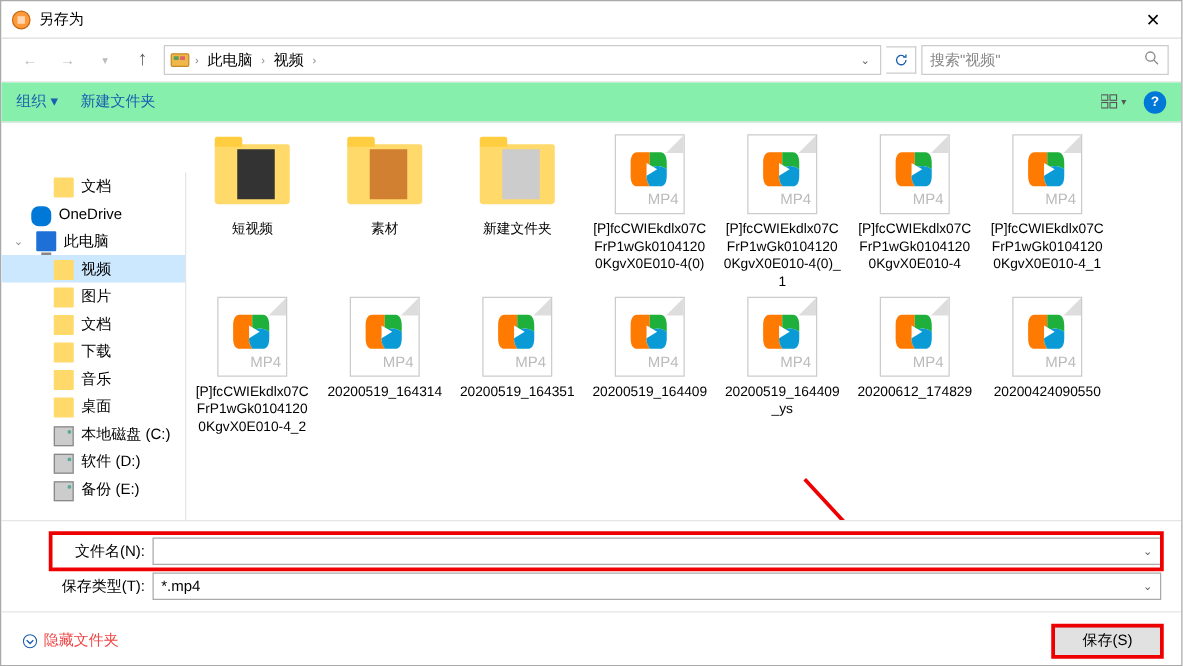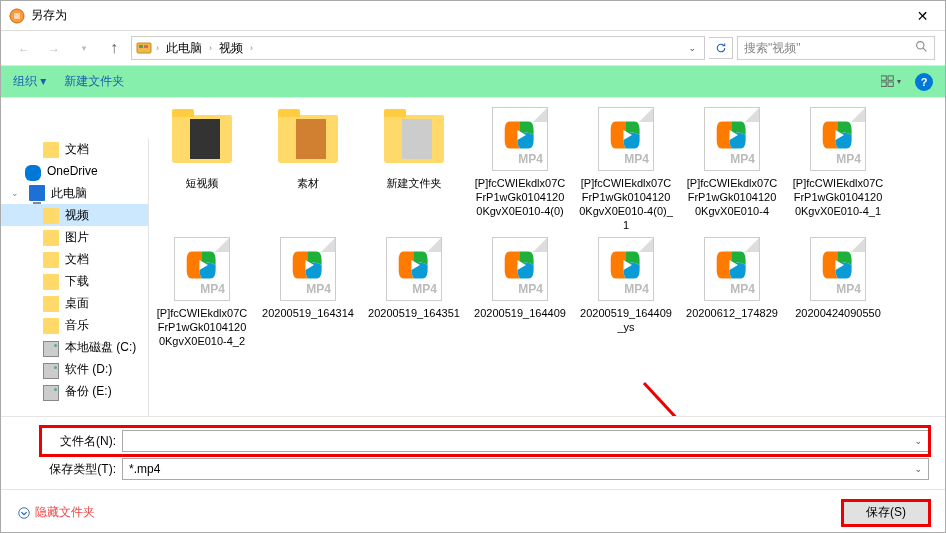--- a/index.html
+++ b/index.html
@@ -44,21 +44,21 @@
 .file-name { line-height: 14px; word-break: break-all; padding: 0 2px; }
 
 .folder-shape { width: 60px; height: 48px; background: #ffd96a; border-radius: 2px 2px 3px 3px; position: relative; }
 .folder-shape::before { content:''; position:absolute; top:-6px; left:0; width:22px; height:8px; background:#ffcd3f; border-radius:2px 2px 0 0; }
 .folder-inner { position:absolute; top:4px; left:18px; width:30px; height:40px; background:#333; }
 .folder-inner.orange { background:#d08030; }
 .folder-inner.gray { background:#ccc; }
 
 .page-doc { width: 56px; height: 64px; background: #fff; border: 1px solid #ccc; position: relative; }
 .page-doc .corner { position:absolute; top:0; right:0; width:14px; height:14px; background: linear-gradient(135deg, transparent 48%, #ddd 52%); }
-.page-doc .ext { position:absolute; bottom:4px; right:4px; color:#bbb; font-size:12px; font-weight:bold; }
+.page-doc .ext { position:absolute; bottom:4px; right:4px; color:#bbb; font-size:12px; font-weight:normal; }
 .page-doc .play { position:absolute; top:10px; left:50%; transform:translateX(-50%); width:36px; height:34px; }
 
 .footer-fields { border-top: 1px solid #e5e5e5; padding: 10px 16px 6px 40px; }
 .field-row { display: flex; align-items: center; height: 28px; gap: 6px; }
 .field-row label { width: 75px; text-align: right; }
 .field-row .combo { flex: 1; height: 22px; border: 1px solid #aaa; display: flex; align-items: center; padding: 0 6px; background: #fff; }
 .field-row .combo input { border: none; outline: none; flex: 1; font-size: 12px; }
 .field-row .combo .drop { color: #555; font-size: 9px; }
 .highlight-red { outline: 3px solid #e00; outline-offset: -1px; }
 
@@ -169,25 +169,25 @@
       <div class="sidebar-item indent">
         <span class="si-icon icon-folder-sm"></span>
         <span>文档</span>
       </div>
       <div class="sidebar-item indent">
         <span class="si-icon icon-folder-sm"></span>
         <span>下载</span>
       </div>
       <div class="sidebar-item indent">
         <span class="si-icon icon-folder-sm"></span>
+        <span>音乐</span>
+      </div>
+      <div class="sidebar-item indent">
+        <span class="si-icon icon-folder-sm"></span>
         <span>桌面</span>
-      </div>
-      <div class="sidebar-item indent">
-        <span class="si-icon icon-folder-sm"></span>
-        <span>音乐</span>
       </div>
       <div class="sidebar-item indent">
         <span class="si-icon icon-hdd"></span>
         <span>本地磁盘 (C:)</span>
       </div>
       <div class="sidebar-item indent">
         <span class="si-icon icon-hdd"></span>
         <span>软件 (D:)</span>
       </div>
       <div class="sidebar-item indent">

